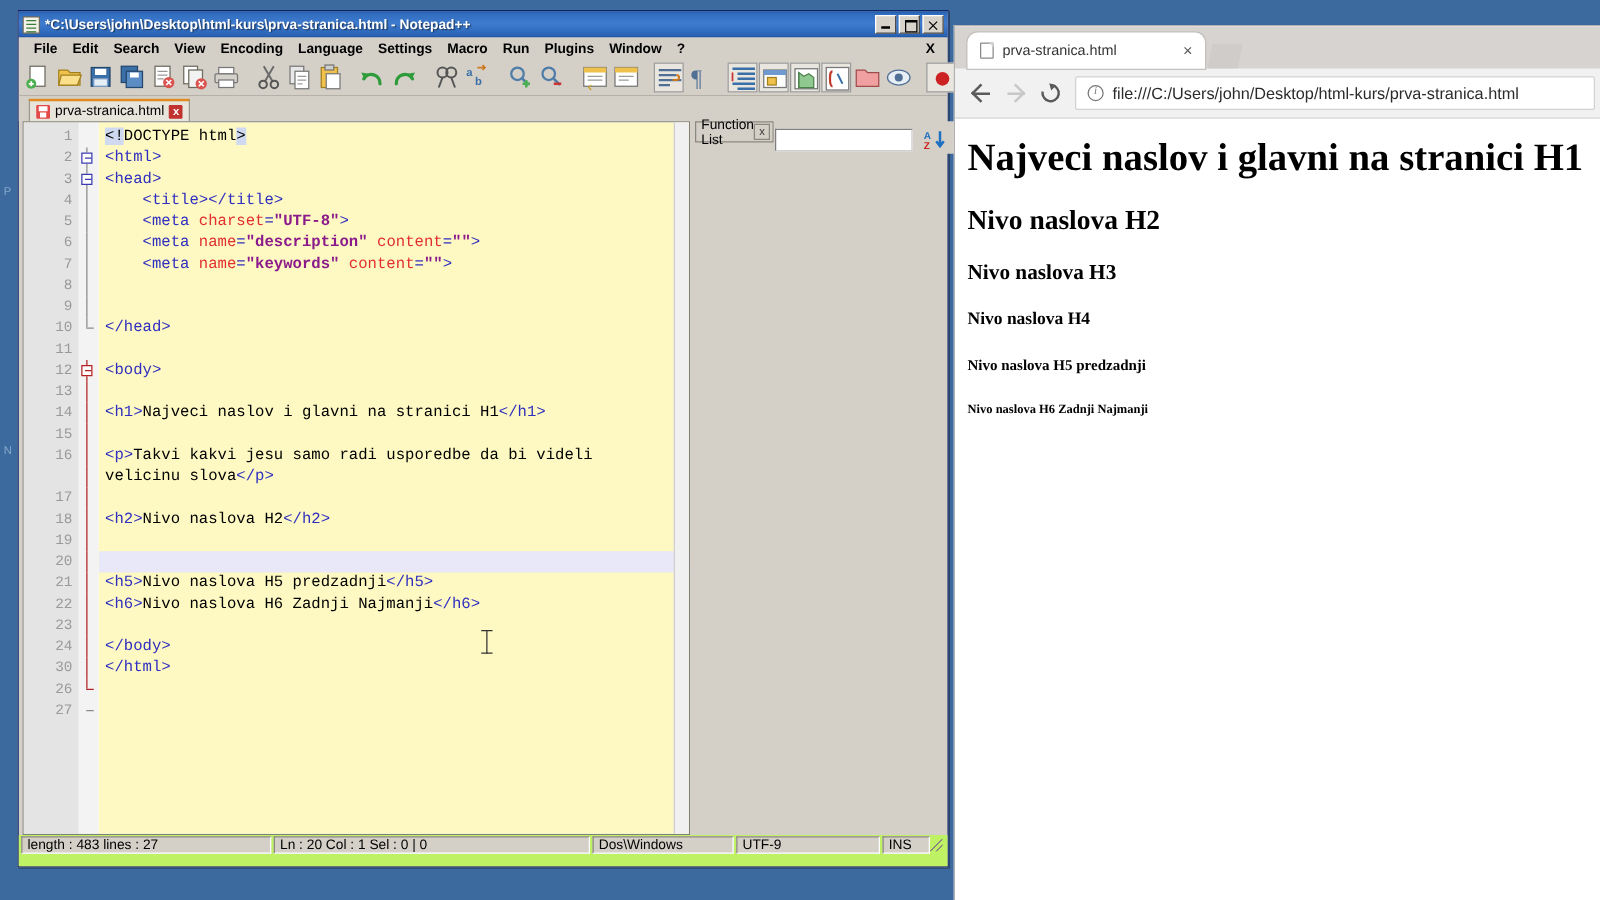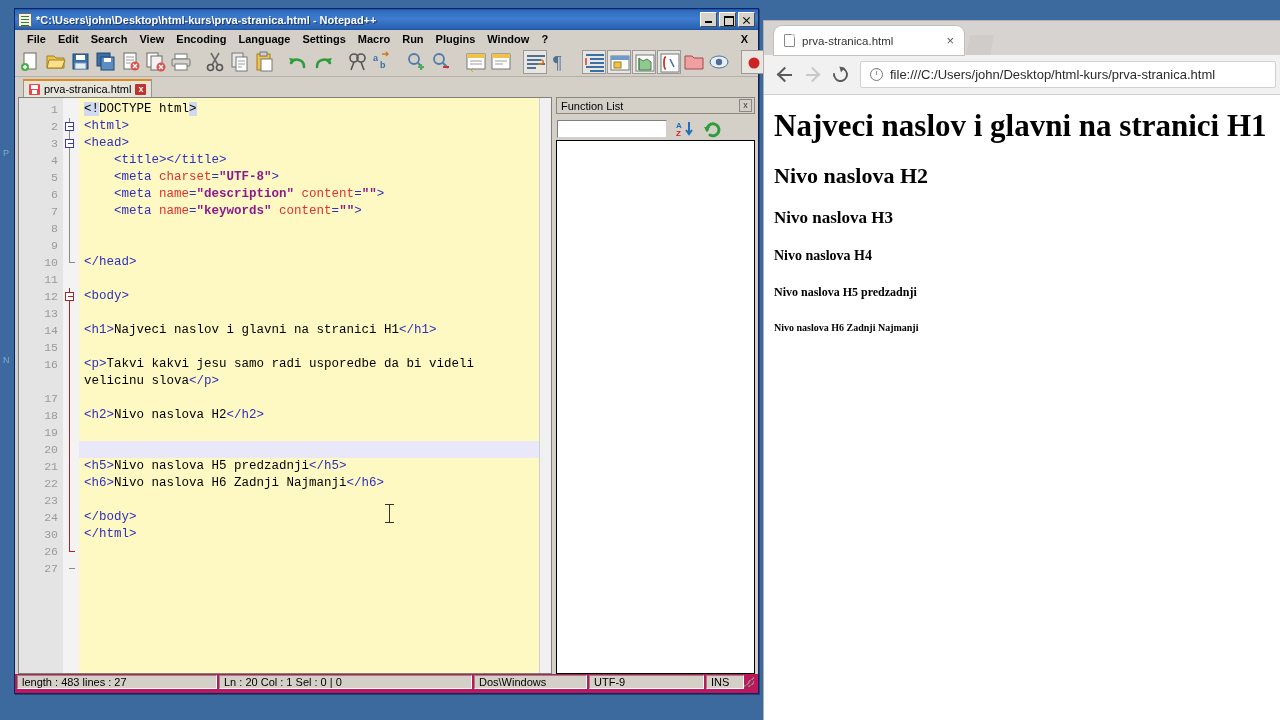--- a/index.html
+++ b/index.html
@@ -135,41 +135,41 @@
   .ibeam:before{content:"";position:absolute;left:4px;top:0;width:1px;height:19px;background:#333;}
   .ibeam:after{content:"";position:absolute;left:0;top:0;width:9px;height:1px;background:#333;box-shadow:0 18px 0 #333;}
 
   .vscroll{
     position:absolute;right:0;top:0;bottom:0;width:12px;background:#f0f0f0;border-left:1px solid #cfcfcf;
   }
   .vthumb{position:absolute;left:1px;top:0;right:1px;height:0;}
 
   
   .fnpanel{
-    flex:1;margin-left:4px;display:flex;flex-direction:column;min-width:0;
+    flex:1;margin-left:4px;display:flex;flex-direction:row;min-width:0;
   }
   .fnhead{
     height:17px;background:#d4d0c8;border:1px solid #8b8880;display:flex;align-items:center;
     font-size:11px;padding:0 2px 0 4px;color:#000;
   }
   .fnhead .t{flex:1;}
   .fnclose{
     width:13px;height:13px;border:1px solid #8b8880;background:#d4d0c8;font-size:9px;
     line-height:11px;text-align:center;color:#333;
   }
   .fntools{height:26px;background:#d4d0c8;display:flex;align-items:center;gap:8px;padding:3px 0 0 1px;}
   .fnsearch{
     flex:0 0 110px;height:18px;background:#fff;border:1px solid #7f7f7f;border-right-color:#d0d0d0;border-bottom-color:#d0d0d0;
   }
   .fnicon{width:20px;height:20px;position:relative;}
   .fnlist{flex:1;background:#fff;border:1px solid #000;min-height:0;}
 
   
   .statusbar{
-    flex:0 0 19px;background:#be185d;display:flex;align-items:stretch;padding:1px 2px 4px 2px;gap:2px;
+    flex:0 0 19px;background:#bef264;display:flex;align-items:stretch;padding:1px 2px 10px 2px;gap:2px;
     font-size:11px;color:#000;
   }
   .sb{
     border:1px solid #8d8a82;border-right-color:#fdfdfd;border-bottom-color:#fdfdfd;
     background:#d4d0c8;display:flex;align-items:center;padding:0 4px;white-space:nowrap;overflow:hidden;
   }
   .sb1{flex:0 0 200px;}
   .sb2{flex:0 0 253px;}
   .sb3{flex:0 0 113px;}
   .sb4{flex:0 0 115px;}

